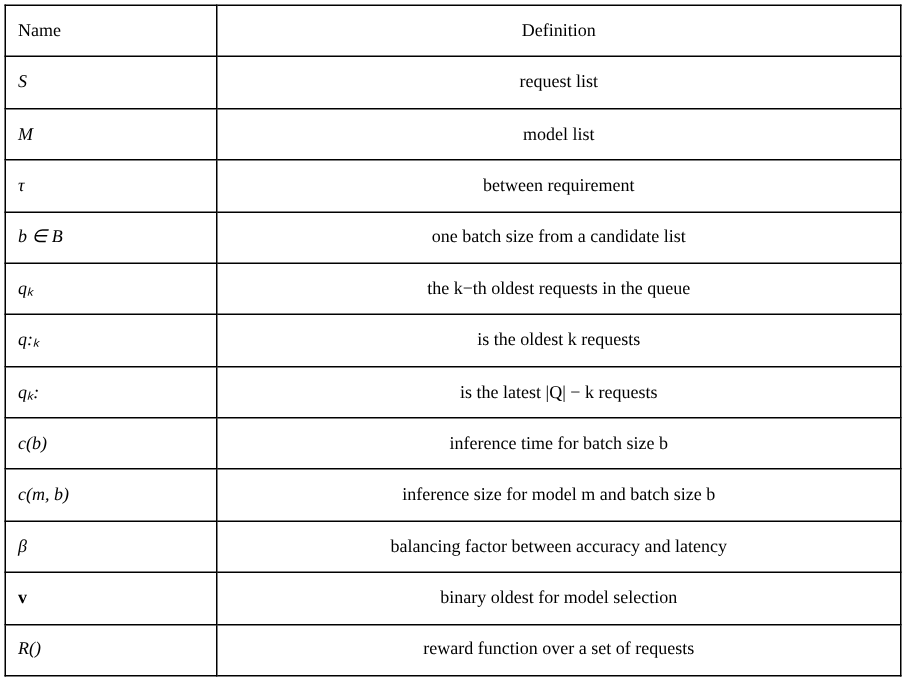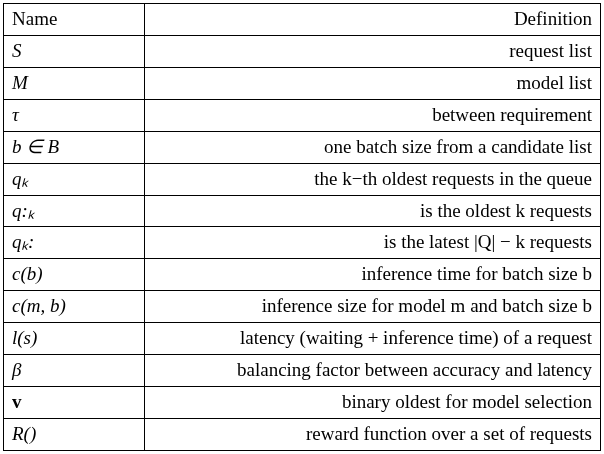--- a/index.html
+++ b/index.html
@@ -23,32 +23,32 @@
   table.notation-table {
     border-collapse: collapse;
     width: 598px;
     height: 448px;
     table-layout: fixed;
     border: 1px solid #000000;
   }
   table.notation-table td {
     border: 1px solid #000000;
     padding: 1px 8px 2px 8px;
-    font-size: 19px;
+    font-size: 12px;
     line-height: 1.05;
     vertical-align: middle;
     white-space: nowrap;
     overflow: hidden;
   }
   td.col-name {
     width: 124px;
     text-align: left;
   }
   td.col-def {
-    text-align: right;
+    text-align: center;
   }
   
   tr.header-row td {
     font-weight: normal;
   }
   .math {
     font-family: "Liberation Serif", serif;
     font-style: italic;
   }
   .bold-up {
@@ -97,24 +97,20 @@
       </tr>
       <tr>
         <td class="col-name math">c(b)</td>
         <td class="col-def">inference time for batch size b</td>
       </tr>
       <tr>
         <td class="col-name math">c(m, b)</td>
         <td class="col-def">inference size for model m and batch size b</td>
       </tr>
       <tr>
-        <td class="col-name math">l(s)</td>
-        <td class="col-def">latency (waiting + inference time) of a request</td>
-      </tr>
-      <tr>
         <td class="col-name math">β</td>
         <td class="col-def">balancing factor between accuracy and latency</td>
       </tr>
       <tr>
         <td class="col-name bold-up">v</td>
         <td class="col-def">binary oldest for model selection</td>
       </tr>
       <tr>
         <td class="col-name math">R()</td>
         <td class="col-def">reward function over a set of requests</td>

